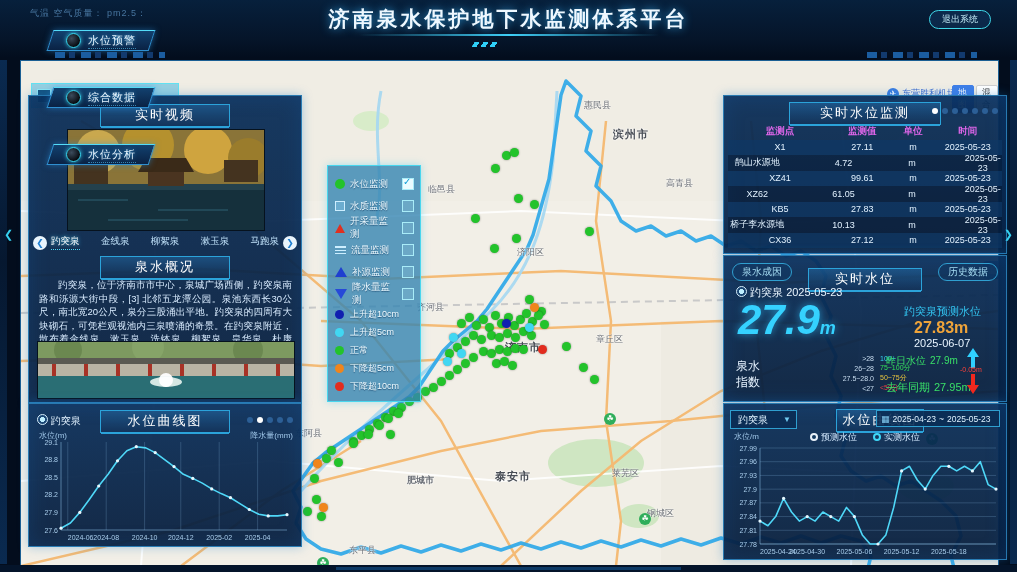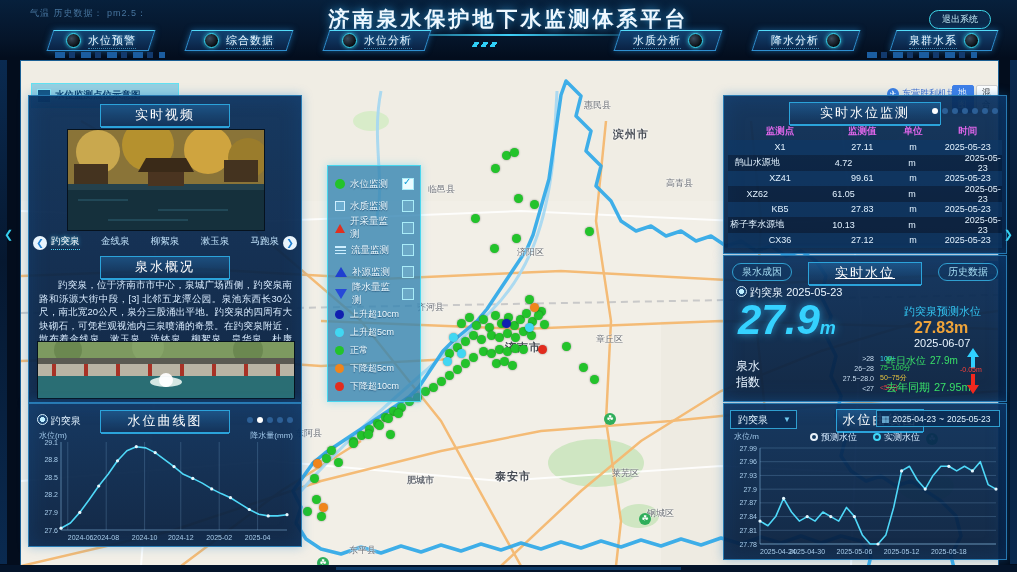--- a/index.html
+++ b/index.html
@@ -5,21 +5,21 @@
   html,body{margin:0;padding:0;background:#010813;}
   body{font-family:"Liberation Sans","DejaVu Sans",sans-serif;}
   #stage{position:relative;width:1017px;height:572px;overflow:hidden;background:#030d1d;}
   
   #header{position:absolute;left:0;top:0;width:100%;height:58px;background:linear-gradient(180deg,#07203c 0%,#051428 72%,rgba(4,16,32,.0) 100%);z-index:10;}
   #weather{position:absolute;left:30px;top:7px;font-size:9px;color:#47759f;letter-spacing:1px;}
   #main-title{position:absolute;left:50%;top:5px;transform:translateX(-50%);font-size:21px;font-weight:bold;color:#eef8ff;letter-spacing:3px;white-space:nowrap;text-shadow:0 0 10px rgba(47,170,240,.9);}
   #title-underline{position:absolute;left:50%;top:34px;transform:translateX(-50%);width:300px;height:2px;background:linear-gradient(90deg,rgba(40,140,220,0),#3fd0f8,rgba(40,140,220,0));}
   #title-dashes{position:absolute;left:50%;top:42px;transform:translateX(-36px) skewX(-30deg);width:26px;height:5px;background:repeating-linear-gradient(90deg,#2fd0f8 0 5px,transparent 5px 9px);}
   #exit-btn{position:absolute;right:26px;top:10px;padding:2px 12px;border:1px solid #3fd6e8;border-radius:10px;font-size:9px;color:#c5ecf8;background:rgba(18,60,104,.45);cursor:pointer;}
-  .nav{position:absolute;top:30px;display:flex;gap:36px;z-index:11;}
+  .nav{position:absolute;top:30px;display:flex;gap:36px;z-index:11;flex-direction:column;}
   #nav-left{left:50px;} #nav-right{right:22px;}
   .navbtn{position:relative;height:21px;display:flex;align-items:center;gap:7px;padding:0 16px;cursor:pointer;}
   .navbtn::before{content:'';position:absolute;inset:0;transform:skewX(-18deg);background:linear-gradient(180deg,#12416f,#0a2244);border:1px solid #2f8fd0;border-top-color:#54dcf8;box-shadow:0 0 6px rgba(40,150,230,.5);}
   .navbtn .knob{position:relative;width:13px;height:13px;border-radius:50%;background:radial-gradient(circle at 35% 35%,#3c4c5c,#070b10 72%);border:1px solid #38d8f0;box-shadow:0 0 4px rgba(60,220,245,.8);}
   .navbtn .nlbl{position:relative;font-size:11px;color:#eaf7ff;letter-spacing:1px;text-shadow:0 0 4px rgba(60,180,250,.8);border-bottom:1px dotted rgba(90,200,245,.6);}
   .navbtn.right{flex-direction:row-reverse;}
   .deco-blocks{position:absolute;top:52px;width:110px;height:6px;background:repeating-linear-gradient(90deg,#1b5da0 0 10px,transparent 10px 14px,#123a6e 14px 20px,transparent 20px 26px);z-index:10;}
   
   #map{position:absolute;left:20px;top:60px;width:977px;height:505px;background:#f2efe7;border:1px solid #1b5f93;z-index:1;overflow:hidden;}
   #map svg.base{position:absolute;left:0;top:0;}
@@ -83,21 +83,21 @@
   #table-dots{right:8px;top:12px;}
   #tbl{position:absolute;left:4px;right:4px;top:28px;}
   .trow{display:flex;height:15.5px;align-items:center;justify-content:center;}
   .trow.head span{color:#df66ea;font-size:9.5px;font-weight:bold;}
   .trow span{font-size:9px;color:#e2f2ff;text-align:center;}
   .trow .c0{width:38%;} .trow .c1{width:22%;} .trow .c2{width:15%;} .trow .c3{width:25%;}
   .trow.odd{background:rgba(13,56,104,.62);}
   .trow.even{background:rgba(4,24,50,.45);gap:40px;}
   
   #p-real{left:723px;top:255px;width:282px;height:145px;}
-  #real-title{top:6px;width:112px;text-decoration:underline;}
+  #real-title{top:12px;width:112px;}
   .pill{position:absolute;top:7px;padding:1px 9px;border:1px solid #2f9fd0;border-radius:9px;font-size:10px;color:#a5dcf2;background:rgba(16,56,100,.5);cursor:pointer;}
   #btn-origin{left:8px;} #btn-history{right:8px;}
   #real-radio{position:absolute;left:12px;top:29px;font-size:11px;color:#eaf6ff;}
   #big-val{position:absolute;left:14px;top:40px;color:#35d2ff;font-style:italic;font-weight:bold;text-shadow:0 0 8px rgba(47,190,250,.7);}
   #big-val .n{font-size:42px;} #big-val .u{font-size:18px;}
   #fc-label{position:absolute;left:180px;top:48px;font-size:11px;color:#33c6f2;}
   #fc-val{position:absolute;left:190px;top:63px;font-size:16px;font-weight:bold;color:#efa43a;}
   #fc-date{position:absolute;left:190px;top:81px;font-size:11px;color:#e8f4ff;}
   #idx-label{position:absolute;left:12px;top:102px;font-size:12px;color:#e6f3ff;line-height:16px;}
   #gauge{position:absolute;left:48px;top:92px;width:46px;height:46px;border-radius:50%;background:#0b4a8f;border:3px solid #e8f4ff;overflow:hidden;box-shadow:0 0 8px rgba(47,160,240,.7);}
@@ -136,51 +136,37 @@
   #edge-l{left:0;} #edge-r{right:0;}
   .chev-edge{position:absolute;top:228px;font-size:11px;color:#35d0f0;z-index:8;cursor:pointer;}
   #footer{position:absolute;left:0;bottom:0;width:100%;height:7px;background:#04142a;z-index:9;}
   #footer::after{content:'';position:absolute;left:33%;width:34%;top:2px;height:3px;background:#0d3a66;}
 </style>
 </head>
 <body>
 <div id="stage">
 
 <div id="header">
-  <div id="weather">气温 历史数据： pm2.5：</div>
+  <div id="weather">气温 空气质量： pm2.5：</div>
   <div id="main-title">济南泉水保护地下水监测体系平台</div>
   <div id="title-underline"></div>
   <div id="title-dashes"></div>
   <div id="exit-btn">退出系统</div>
   <div id="nav-left" class="nav">
         <div class="navbtn left">
           <span class="knob"></span>
           <span class="nlbl">水位预警</span>
         </div>
         <div class="navbtn left">
           <span class="knob"></span>
           <span class="nlbl">综合数据</span>
         </div>
         <div class="navbtn left">
           <span class="knob"></span>
           <span class="nlbl">水位分析</span>
-        </div>
-      </div>
-  <div id="nav-right" class="nav">
-        <div class="navbtn right">
-          <span class="knob"></span>
-          <span class="nlbl">水质分析</span>
-        </div>
-        <div class="navbtn right">
-          <span class="knob"></span>
-          <span class="nlbl">降水分析</span>
-        </div>
-        <div class="navbtn right">
-          <span class="knob"></span>
-          <span class="nlbl">泉群水系</span>
         </div>
       </div>
 </div>
 <div class="deco-blocks" style="left:55px"></div>
 <div class="deco-blocks" style="right:40px"></div>
 
 <div id="map">
   <svg class="base" width="977" height="505" viewBox="0 0 977 505">
     <rect x="0" y="0" width="977" height="505" fill="#f2efe7"></rect>
     <rect x="0" y="0" width="977" height="140" fill="#efece3" opacity="0.7"></rect>

